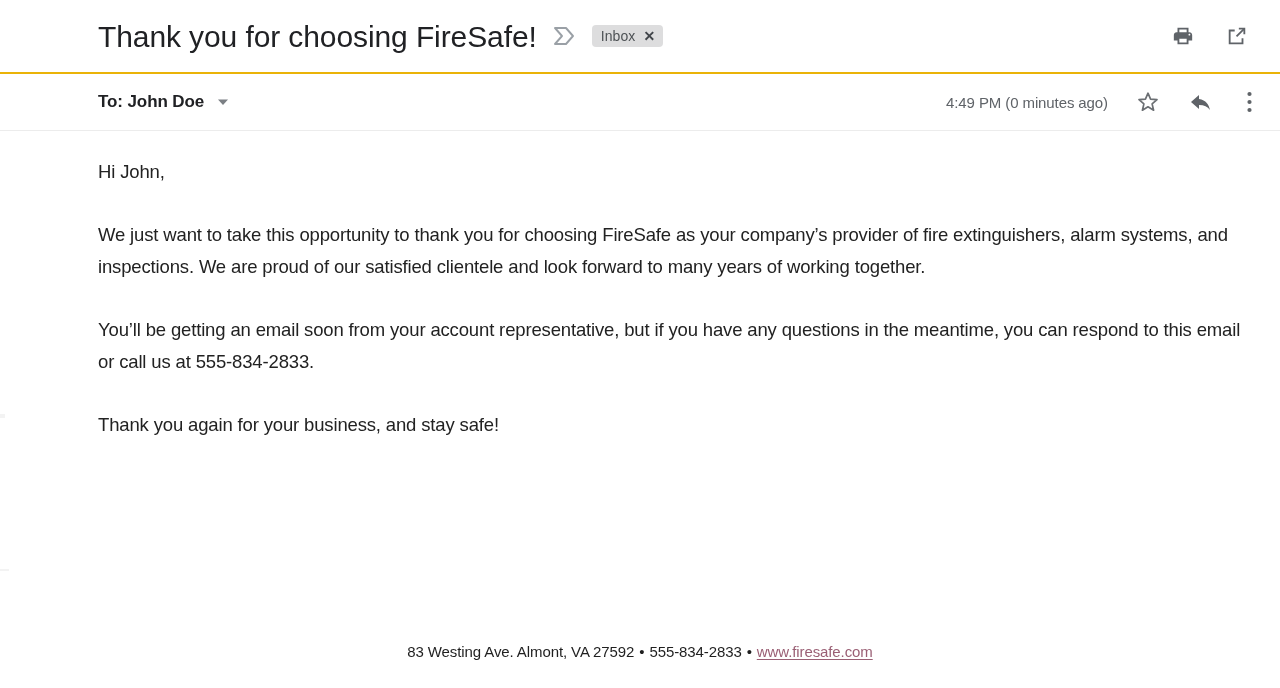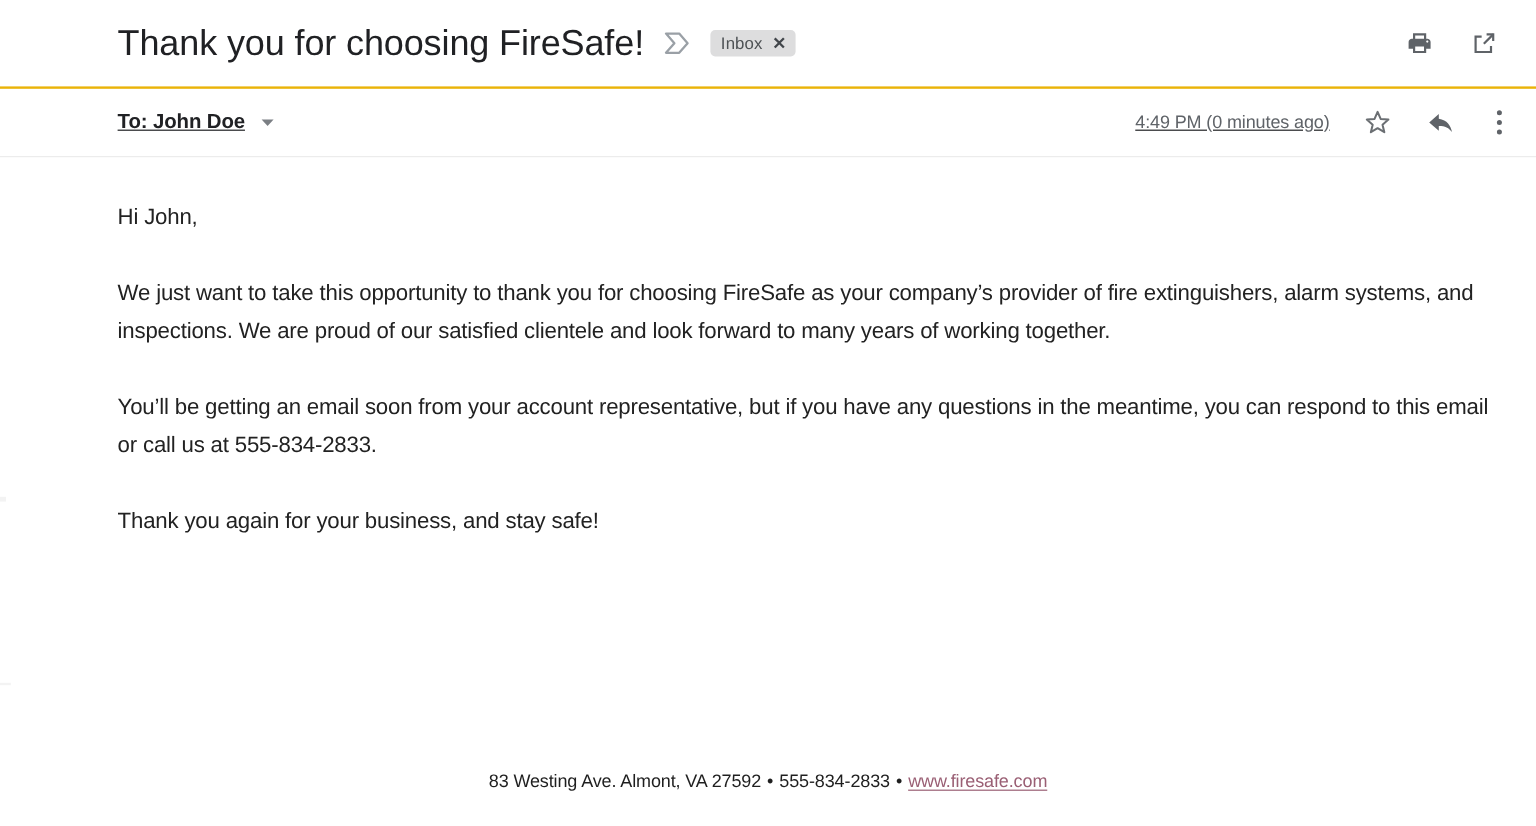--- a/index.html
+++ b/index.html
@@ -82,21 +82,20 @@
 
   
   .recipient-row {
     position: relative;
     height: 57px;
     box-sizing: border-box;
     border-bottom: 1px solid #ececec;
     display: flex;
     align-items: center;
     padding: 0 22px 0 98px;
-    text-decoration: underline;
   }
   .recipient-to {
     font-size: 17px;
     font-weight: 700;
     color: #202124;
     letter-spacing: -0.1px;
   }
   .recipient-caret {
     margin-left: 12px;
     display: flex;
@@ -116,21 +115,21 @@
   }
   .recipient-right .icon-btn { margin-left: 27px; }
   .recipient-right .icon-btn.kebab { margin-left: 26px; width: 18px; }
 
   
   .mail-body {
     padding: 0 30px 0 98px;
     padding-top: 22px;
   }
   .mail-body p {
-    margin: 12px 0 31px 0;
+    margin: 3px 0 31px 0;
     font-size: 18.5px;
     line-height: 32px;
     color: #222222;
     letter-spacing: -0.15px;
     max-width: 1160px;
   }
   .mail-body p.greeting { margin-bottom: 31px; }
   .mail-body p.closing { margin-bottom: 0; }
 
   

